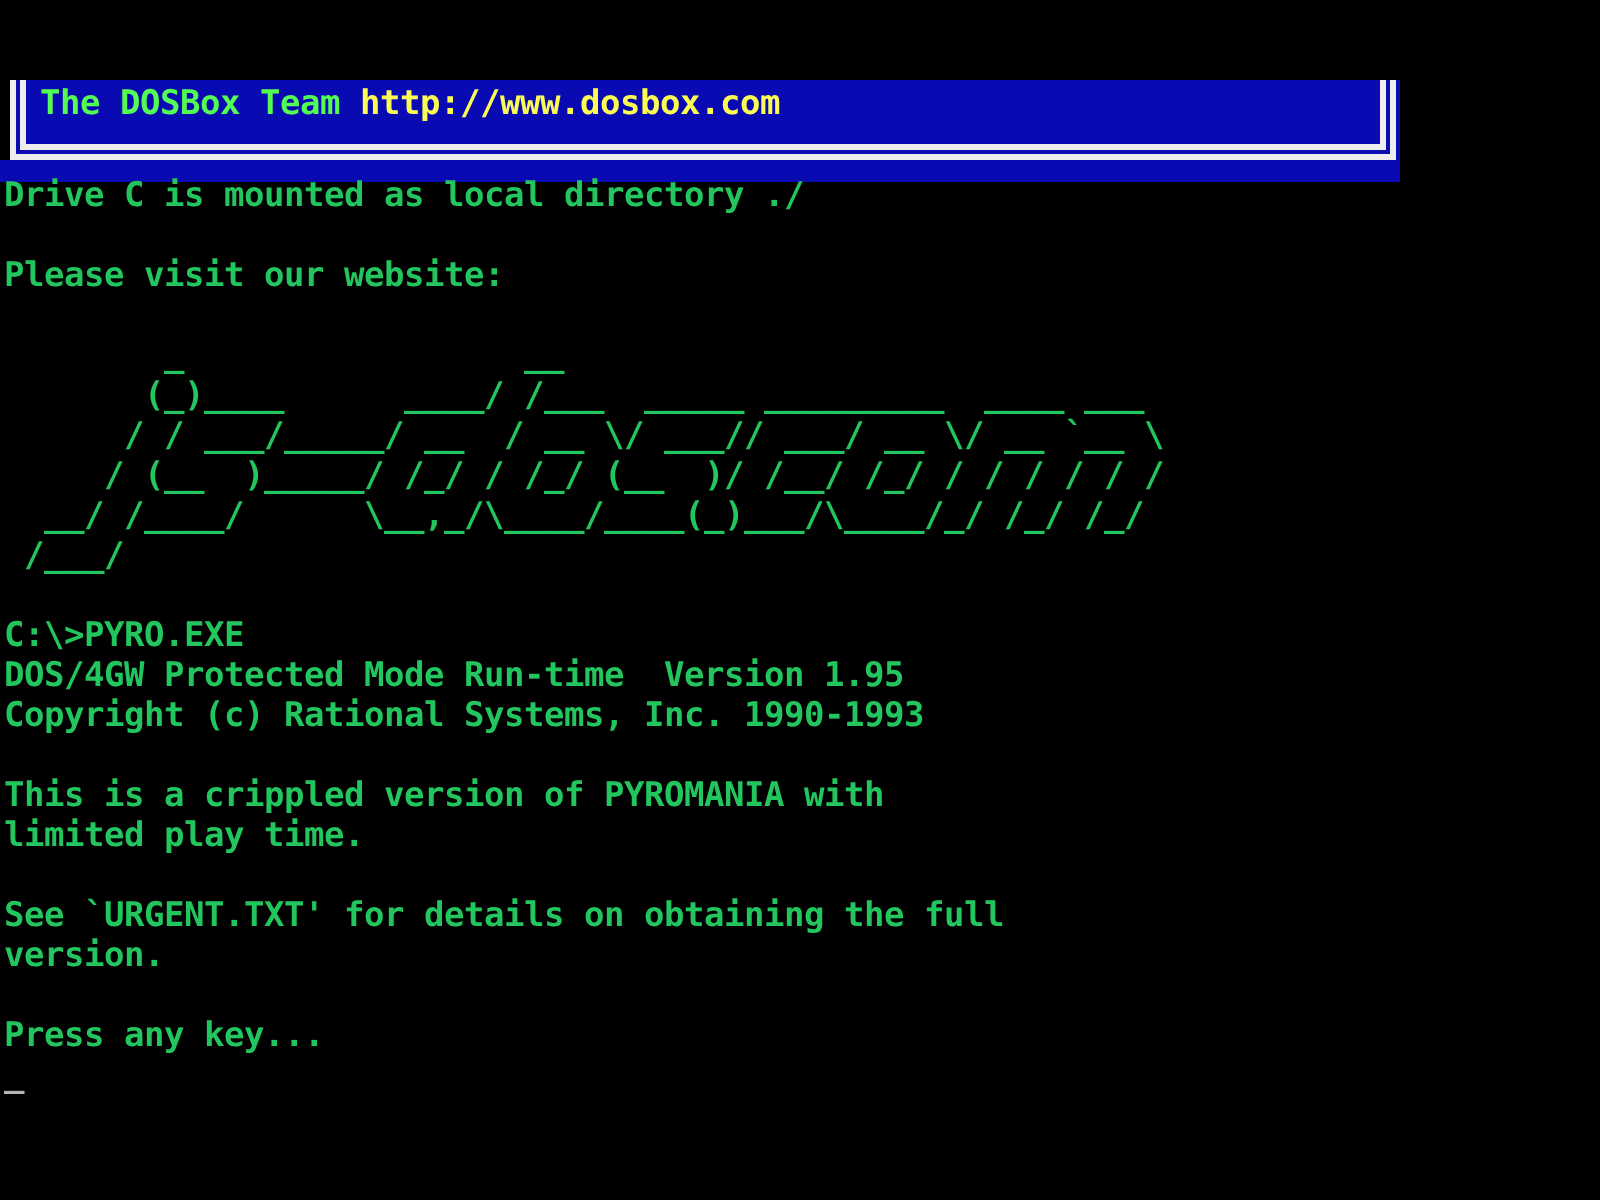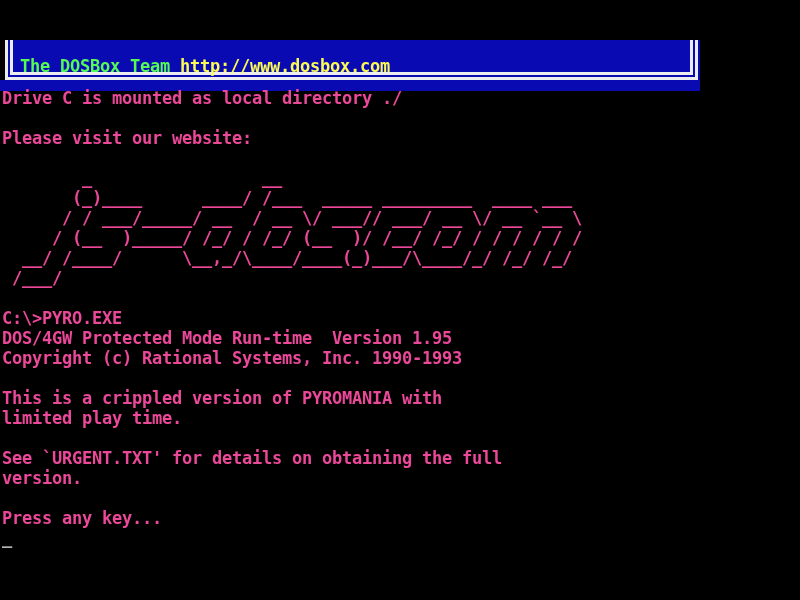--- a/index.html
+++ b/index.html
@@ -44,21 +44,21 @@
     position: absolute;
     left: 5px; top: 40px;
     width: 693px; height: 40px;
     box-sizing: border-box;
     border-left: 8px double #ededed;
     border-right: 8px double #ededed;
     border-bottom: 8px double #ededed;
   }
   .banner-text {
     position: absolute;
-    left: 20px; top: 56px;
+    left: 20px; top: 42px;
   }
   .console {
     position: absolute;
     left: 2px; top: 88px;
   }
   .cursor {
     position: absolute;
     left: 2px; top: 528px;
   }
 </style>
@@ -68,21 +68,21 @@
 <div class="screen">
 
   <div class="banner-fill" style="background-color: rgb(10, 10, 178);"></div>
 
   <div class="banner-band" style="background-color: rgb(10, 10, 178);"></div>
 
   <div class="banner-box" style="border-color: rgb(237, 237, 237);"></div>
 
   <pre class="banner-text"><span style="color: rgb(84, 251, 84);">The DOSBox Team </span><span style="color: rgb(251, 251, 84);">http://www.dosbox.com</span></pre>
 
-  <pre class="console" style="color: #ec4899;">Drive C is mounted as local directory ./
+  <pre class="console" style="color: #22c55e;">Drive C is mounted as local directory ./
 
 Please visit our website:
 
         _                 __
        (_)____      ____/ /___  _____ _________  ____ ___
       / / ___/_____/ __  / __ \/ ___// ___/ __ \/ __ `__ \
      / (__  )_____/ /_/ / /_/ (__  )/ /__/ /_/ / / / / / /
   __/ /____/      \__,_/\____/____(_)___/\____/_/ /_/ /_/
  /___/
 

